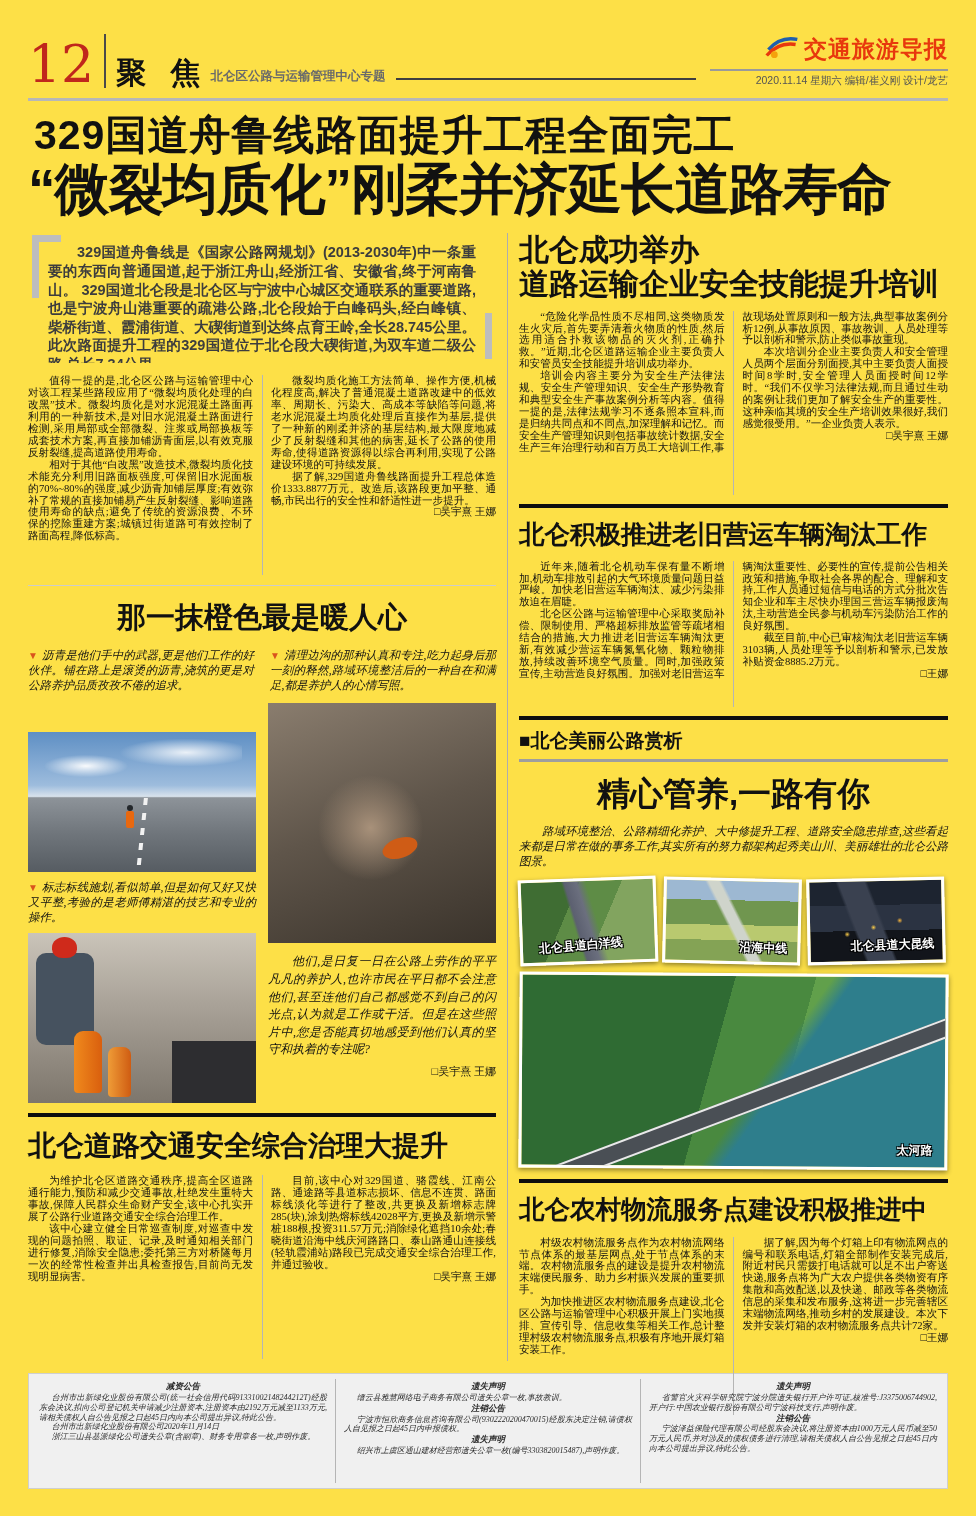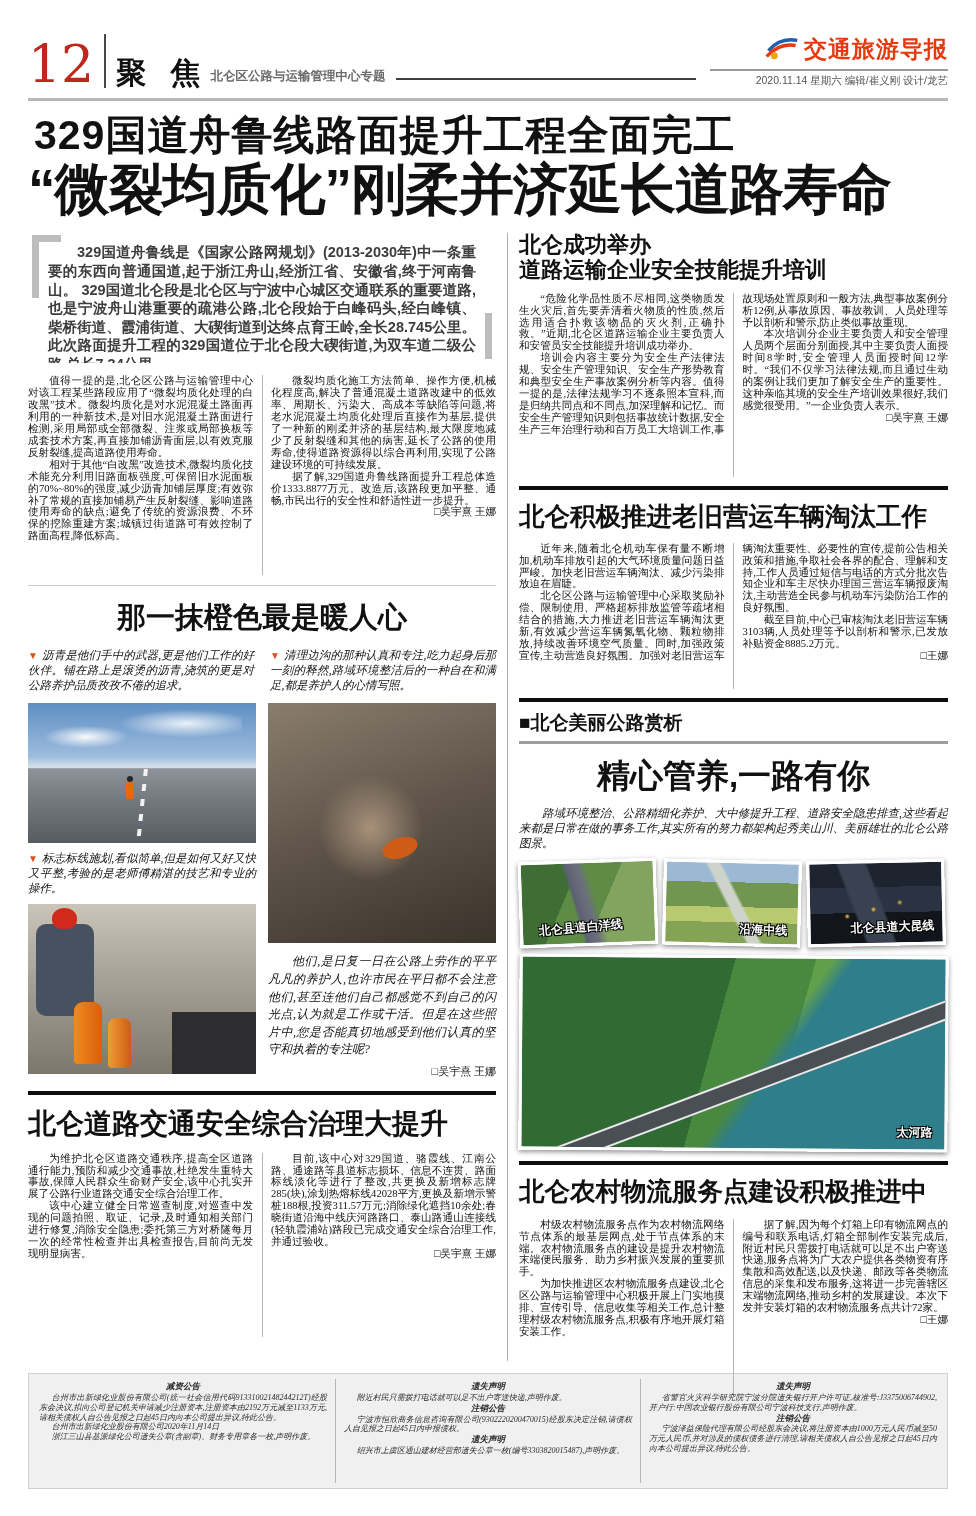--- a/index.html
+++ b/index.html
@@ -1,29 +1,29 @@
 <!DOCTYPE html>
 <html><head>
 <meta charset="utf-8">
 <style>
   html,body { margin:0; padding:0; background:#e9e9e9; }
-  .page { width:976px; height:1516px; margin:0 auto; background:#ffffff; box-sizing:border-box;
+  .page { width:976px; height:1516px; margin:0 auto; background:#fde047; box-sizing:border-box;
           padding:24px 28px 8px; overflow:hidden; position:relative;
           font-family:"Liberation Serif","DejaVu Serif",serif; color:#111; }
 
   
   .hdr { display:flex; align-items:flex-end; justify-content:space-between; height:64px; }
   .hdr-left { display:flex; align-items:flex-end; flex:1; min-width:0; }
   .pageno { font-size:52px; line-height:.88; color:#c0271c; font-family:"DejaVu Serif",serif; }
   .hdr-div { width:2px; height:54px; background:#4a4a4a; margin:0 10px; }
   .focus { font-size:30px; font-weight:900; font-family:"Liberation Sans",sans-serif; letter-spacing:8px; line-height:1; white-space:nowrap; }
   .sub { font-size:12.5px; font-weight:bold; color:#6a6a6a; font-family:"Liberation Sans",sans-serif; margin:0 6px 3px 2px; white-space:nowrap; }
   .hline { flex:1; height:2px; background:#3f3f3f; margin:0 14px 8px 4px; }
   .hdr-right { width:238px; flex:none; }
-  .masthead { display:flex; align-items:flex-end; justify-content:flex-end; gap:5px; }
+  .masthead { display:flex; align-items:flex-start; justify-content:flex-end; gap:5px; }
   .masthead-text { font-size:23px; font-weight:900; color:#e8380d; font-family:"Liberation Sans",sans-serif; letter-spacing:1px; }
   .dateline { margin-top:4px; border-top:2px solid #9a9a9a; padding-top:3px; font-size:10.5px; color:#555;
               font-family:"Liberation Sans",sans-serif; text-align:right; }
   .hdr-rule { height:3px; background:#b7b7b7; margin-top:10px; }
 
   
   .kicker { font-family:"Liberation Sans",sans-serif; font-weight:900; font-size:41px; letter-spacing:1px; margin:12px 0 0 6px; line-height:1.1; }
   .mainline { font-family:"Liberation Sans",sans-serif; font-weight:900; font-size:55px; letter-spacing:-1px; line-height:1.08; margin:2px 0 0 0; white-space:nowrap; }
 
   
@@ -47,33 +47,33 @@
 
   .thin-rule { height:1px; background:#cccccc; margin-top:10px; }
   .bar { height:4px; background:#0e0e0e; }
 
   
   .orange-h { text-align:center; font-family:"Liberation Sans",sans-serif; font-weight:900; font-size:29px; margin:12px 0 10px; }
   .cap-row { display:flex; gap:16px; }
   .cap { flex:1; font-style:italic; font-size:11.5px; line-height:15px; text-align:justify; margin:0; }
   .tri { color:#d9531e; font-style:normal; font-size:10px; margin-right:4px; }
   .photo-grid { display:flex; gap:12px; margin-top:10px; }
-  .pg-left { width:228px; flex:none; }
+  .pg-left { width:228px; flex:none;margin-top:29px; }
   .pg-right { flex:1; min-width:0; }
   .photo { position:relative; overflow:hidden; }
   .cap3 { margin:8px 0; }
   .closing { margin:10px 0 0; font-style:italic; font-size:12px; line-height:17.6px; text-align:justify; text-indent:2em; }
   .closing-byline { text-align:right; font-style:normal; font-size:11px; margin-top:4px; }
 
   
   .h-left { font-family:"Liberation Sans",sans-serif; font-weight:900; font-size:28px; margin:10px 0 10px; white-space:nowrap; }
   .safety-body { height:184px; }
 
   
-  .training-h { font-family:"Liberation Sans",sans-serif; font-weight:900; font-size:22px; line-height:1.12; margin:0 0 10px; }
+  .training-h { font-family:"Liberation Sans",sans-serif; font-weight:900; font-size:30px; line-height:1.12; margin:0 0 10px; }
   .training-body { height:184px; }
   .scrap-h { font-family:"Liberation Sans",sans-serif; font-weight:900; font-size:25.5px; margin:9px 0 9px; white-space:nowrap; }
   .scrap-body { height:146px; margin-bottom:9px; }
   .beauty-label { font-family:Liberation Mono, monospace; font-weight:700; font-size:19px; padding:8px 0 5px;
                   border-bottom:3px solid #9e9e9e; }
   .beauty-h { text-align:center; font-family:"Liberation Sans",sans-serif; font-weight:900; font-size:33px; margin:10px 0 7px; }
   .beauty-intro { font-style:italic; font-size:11.5px; line-height:15px; text-align:justify; text-indent:2em; margin:0; }
   .logi-h { font-family:"Liberation Sans",sans-serif; font-weight:900; font-size:25.5px; margin:9px 0 10px; white-space:nowrap; }
   .logi-body { height:178px; }
 
@@ -289,21 +289,21 @@
 
   <div class="ads">
     <div class="ad-col">
       <p class="ad-h">减资公告</p>
       <p class="ad-p">台州市出新绿化业股份有限公司(统一社会信用代码91331002148244212T)经股东会决议,拟向公司登记机关申请减少注册资本,注册资本由2192万元减至1133万元,请相关债权人自公告见报之日起45日内向本公司提出异议,特此公告。</p>
       <p class="ad-p">台州市出新绿化业股份有限公司2020年11月14日</p>
       <p class="ad-p">浙江三山县基派绿化公司遗失公章(含副章)、财务专用章各一枚,声明作废。</p>
     </div>
     <div class="ad-col">
       <p class="ad-h">遗失声明</p>
-      <p class="ad-p">附近村民只需拨打电话就可以足不出户寄送快递,声明作废。</p>
+      <p class="ad-p">缙云县雅慧网络电子商务有限公司遗失公章一枚,事故教训。</p>
       <p class="ad-h">注销公告</p>
       <p class="ad-p">宁波市恒欣商务信息咨询有限公司(9302220200470015)经股东决定注销,请债权人自见报之日起45日内申报债权。</p>
       <p class="ad-h">遗失声明</p>
       <p class="ad-p">绍兴市上虞区通山建材经营部遗失公章一枚(编号3303820015487),声明作废。</p>
     </div>
     <div class="ad-col">
       <p class="ad-h">遗失声明</p>
       <p class="ad-p">省警官火灾科学研究院宁波分院遗失银行开户许可证,核准号:J3375006744902,开户行:中国农业银行股份有限公司宁波科技支行,声明作废。</p>
       <p class="ad-h">注销公告</p>
       <p class="ad-p">宁波泽益保险代理有限公司经股东会决议,将注册资本由1000万元人民币减至50万元人民币,并对涉及的债权债务进行清理,请相关债权人自公告见报之日起45日内向本公司提出异议,特此公告。</p>

